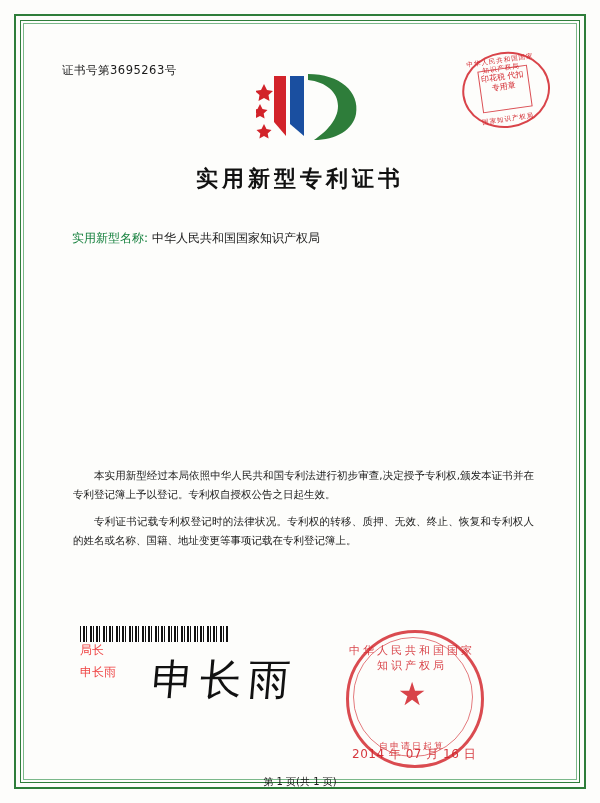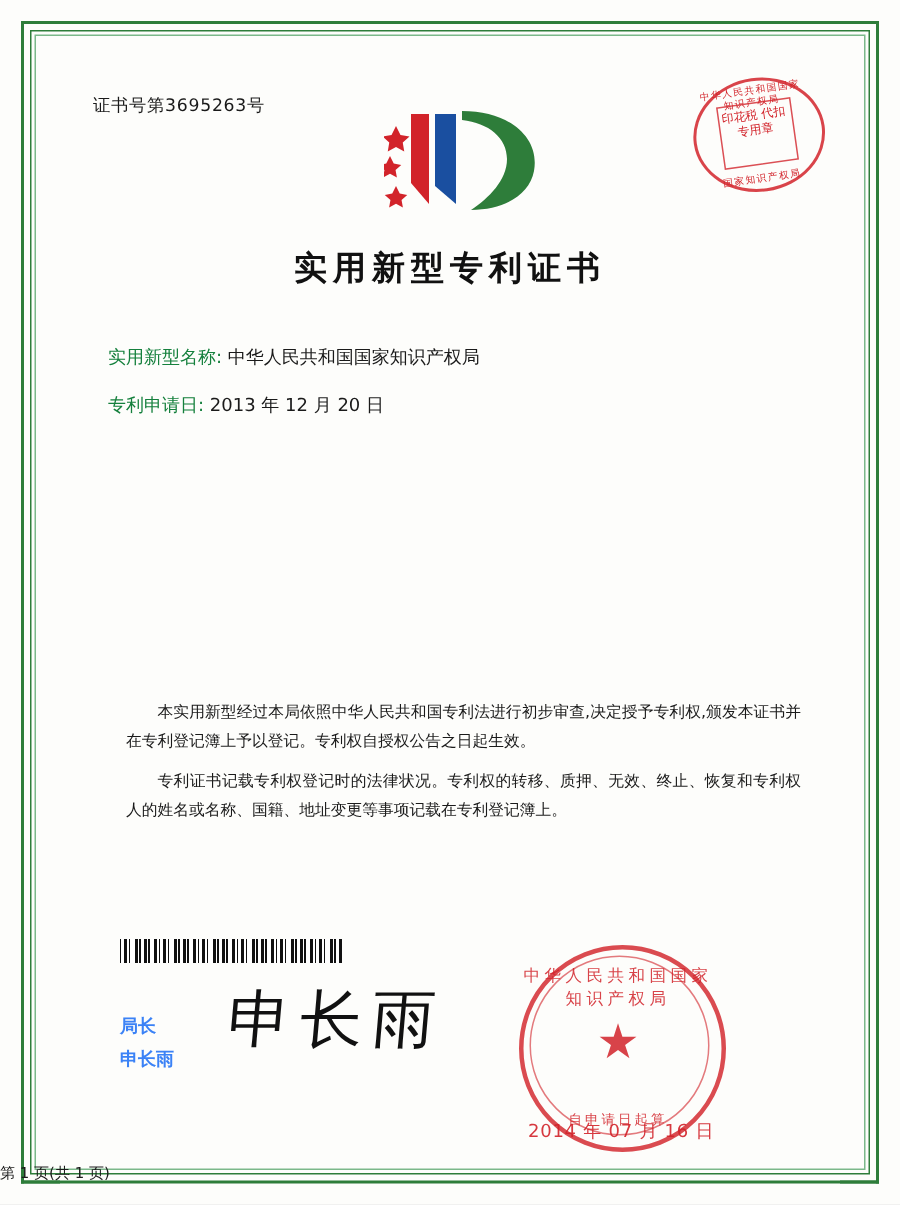--- a/index.html
+++ b/index.html
@@ -171,21 +171,21 @@
     position: absolute;
     left: 38px;
     right: 32px;
     top: 432px;
     font-size: 10.5px;
     line-height: 1.85;
     color: #1a1a1a;
     text-align: justify;
   }
   .body-text p {
-    margin: 0 0 7px 12px;
+    margin: 0 0 7px 1px;
     text-indent: 21px;
   }
 
   
   .barcode {
     position: absolute;
     left: 46px;
     top: 592px;
     width: 148px;
     height: 16px;
@@ -193,25 +193,24 @@
       repeating-linear-gradient(to right,
         #111 0px, #111 1px, #fff 1px, #fff 3px,
         #111 3px, #111 5px, #fff 5px, #fff 6px,
         #111 6px, #111 7px, #fff 7px, #fff 10px,
         #111 10px, #111 12px, #fff 12px, #fff 13px);
   }
 
   .signer {
     position: absolute;
     left: 46px;
-    top: 640px;
+    top: 606px;
     font-size: 12px;
-    color: #3b82f6;
+    color: #ef4444;
     line-height: 1.8;
-    font-weight: bold;
   }
   .signature {
     position: absolute;
     left: 118px;
     top: 618px;
     font-size: 42px;
     color: #111;
     font-family: "DejaVu Serif", "Liberation Serif", serif;
     letter-spacing: 6px;
     transform: skewX(-5deg);
@@ -274,21 +273,21 @@
     color: #d2232a;
     letter-spacing: 0.5px;
     opacity: 0.9;
     white-space: nowrap;
   }
 
   .footer {
     position: absolute;
     left: 0; right: 0;
     bottom: 14px;
-    text-align: left;
+    text-align: center;
     font-size: 10px;
     color: #1a1a1a;
   }
 </style>
 </head>
 <body>
 
 <div class="page">
 
   <div class="frame-outer"></div>
@@ -323,24 +322,20 @@
       <div class="seal-txt st-bot">国家知识产权局</div>
     </div>
 
     <div class="title">实用新型专利证书</div>
 
     <div class="fields">
       <div class="field-row">
         <span class="field-label">实用新型名称:</span>
         <span class="field-value">中华人民共和国国家知识产权局</span>
       </div>
-      <div class="field-row">
-        <span class="field-label">专利申请日:</span>
-        <span class="field-value">2013 年 12 月 20 日</span>
-      </div>
     </div>
 
     <div class="body-text">
       <p>本实用新型经过本局依照中华人民共和国专利法进行初步审查,决定授予专利权,颁发本证书并在专利登记簿上予以登记。专利权自授权公告之日起生效。</p>
       <p>专利证书记载专利权登记时的法律状况。专利权的转移、质押、无效、终止、恢复和专利权人的姓名或名称、国籍、地址变更等事项记载在专利登记簿上。</p>
     </div>
 
     <div class="barcode"></div>
 
     <div class="signer">

